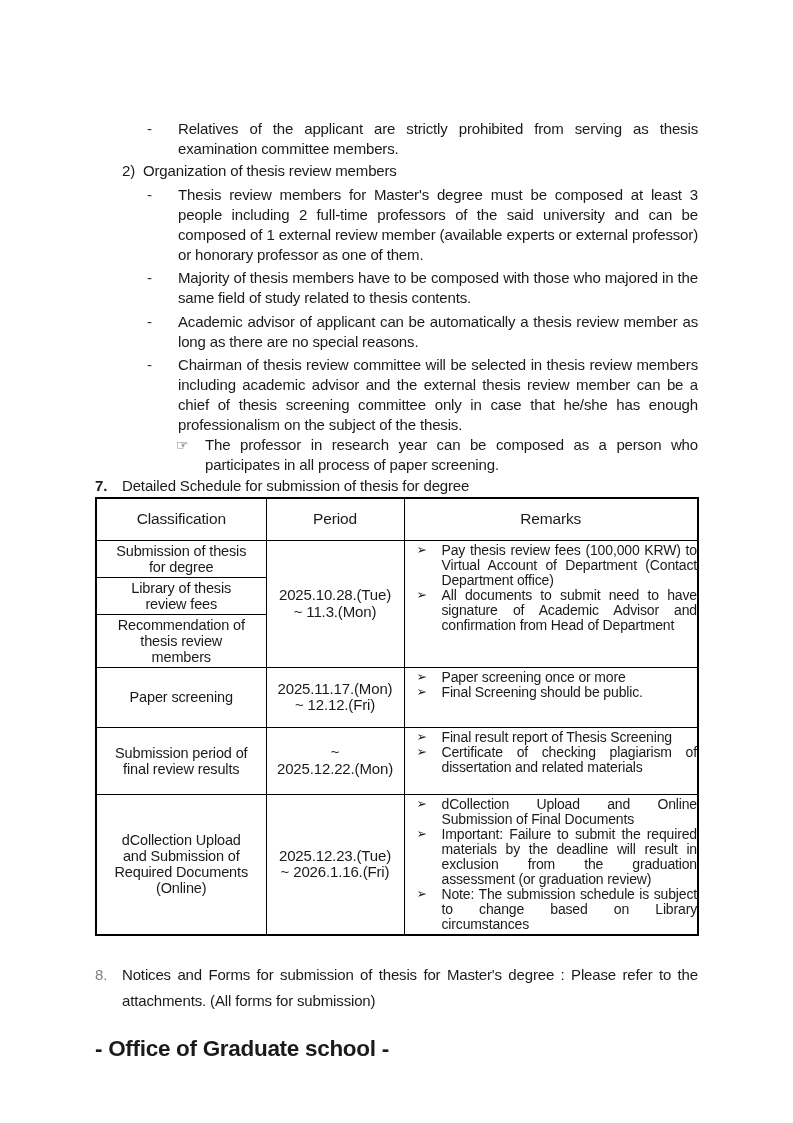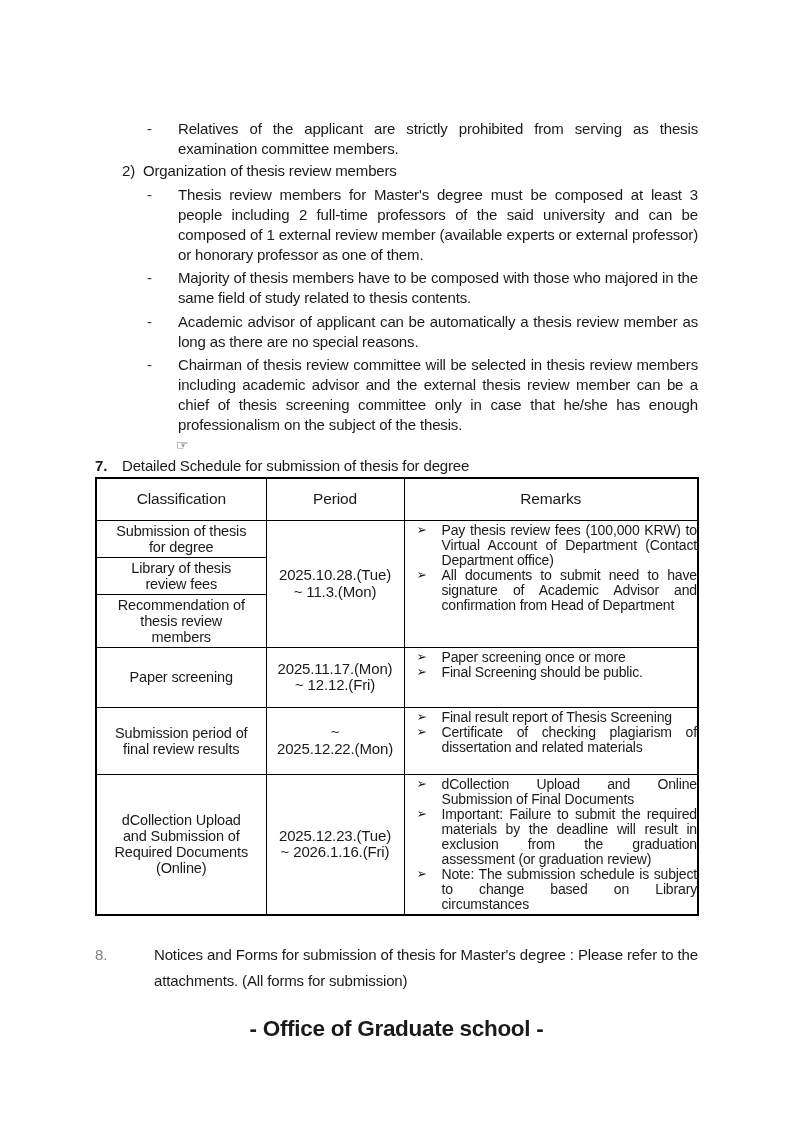--- a/index.html
+++ b/index.html
@@ -40,22 +40,22 @@
   th.hdr{font-weight:400;font-size:15.5px;text-align:center;height:42px;vertical-align:middle;}
   td.class-cell{font-size:14.5px;line-height:16px;text-align:center;vertical-align:middle;padding:2px 1px;}
   td.period-cell{font-size:15px;line-height:16.5px;text-align:center;vertical-align:middle;padding:13px 2px;}
   td.remarks-cell{vertical-align:top;padding:2px 0 2px 0;}
   .remark{display:flex;font-size:14px;line-height:15px;}
   .remark .rmarker{flex:0 0 37px;box-sizing:border-box;padding-left:12px;font-size:12.5px;line-height:15px;}
   .remark .rtext{flex:1;text-align:justify;}
   
   .sect8{display:flex;font-size:15px;line-height:26px;margin-top:26px;}
   .sect8 .num{flex:0 0 27px;color:#808080;}
-  .sect8 .ptext{flex:1;text-align:justify;margin-left:32px;}
-  .footer{margin-top:21px;text-align:center;font-size:22.5px;font-weight:700;line-height:28px;letter-spacing:-0.3px;}
+  .sect8 .ptext{flex:1;text-align:justify;}
+  .footer{margin-top:21px;text-align:left;font-size:22.5px;font-weight:700;line-height:28px;letter-spacing:-0.3px;}
 </style>
 </head>
 <body>
 
 <div class="page">
 
   <div class="para dash-item" style="margin-top:0;">
     <span class="marker">-</span>
     <span class="ptext">Relatives of the applicant are strictly prohibited from serving as thesis examination committee members.</span>
   </div>
@@ -77,20 +77,21 @@
     <span class="marker">-</span>
     <span class="ptext">Academic advisor of applicant can be automatically a thesis review member as long as there are no special reasons.</span>
   </div>
   <div class="para dash-item">
     <span class="marker">-</span>
     <span class="ptext">Chairman of thesis review committee will be selected in thesis review members including academic advisor and the external thesis review member can be a chief of thesis screening committee only in case that he/she has enough professionalism on the subject of the thesis.</span>
   </div>
 
   <div class="para note-item">
     <span class="marker">☞</span>
+    <span class="ptext">The professor in research year can be composed as a person who participates in all process of paper screening.</span>
   </div>
 
   <div class="sect">
     <span class="num">7.</span>
     <span class="ptext">Detailed Schedule for submission of thesis for degree</span>
   </div>
 
   <table class="sched">
     <colgroup>
       <col style="width:170px">

